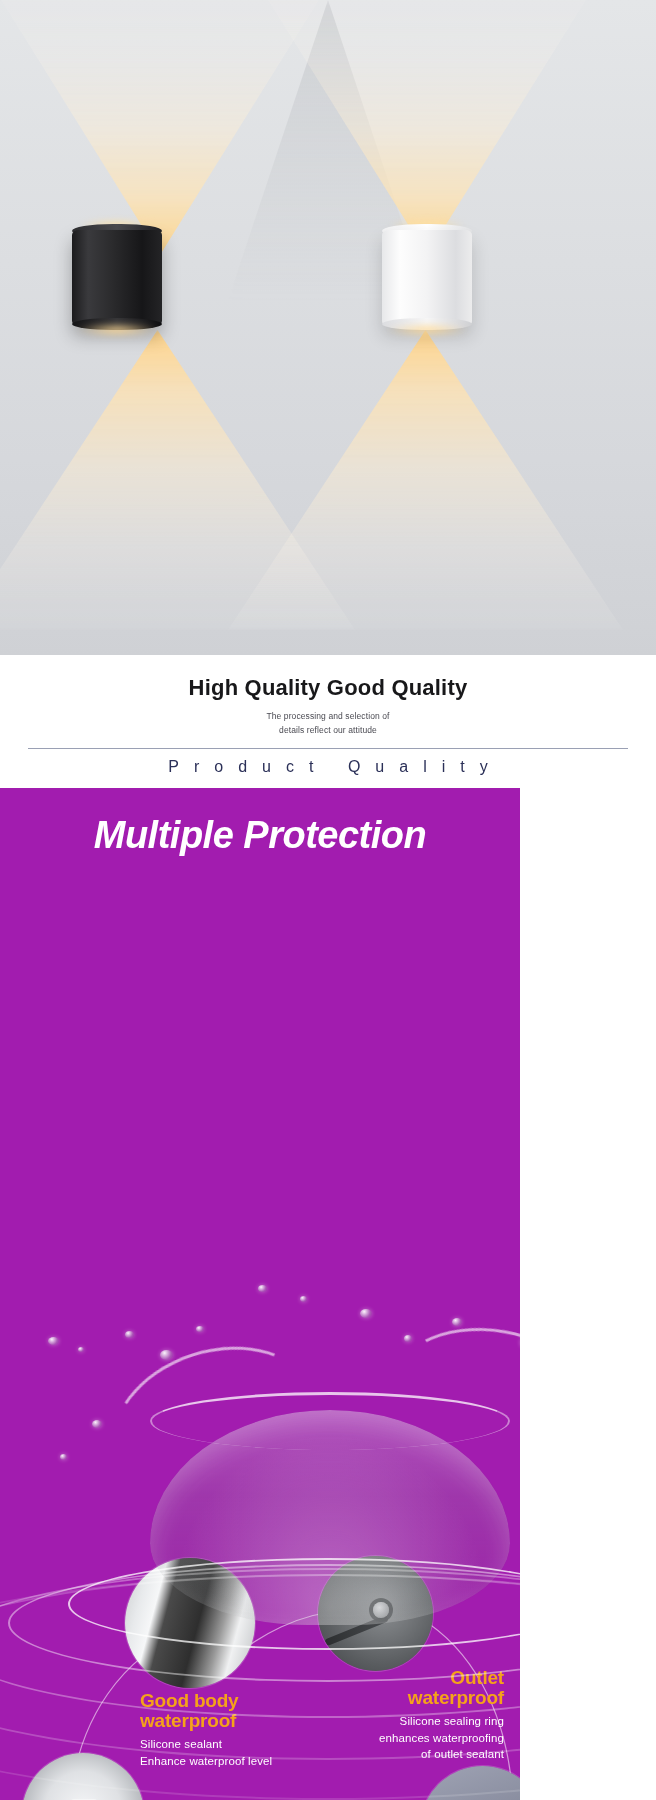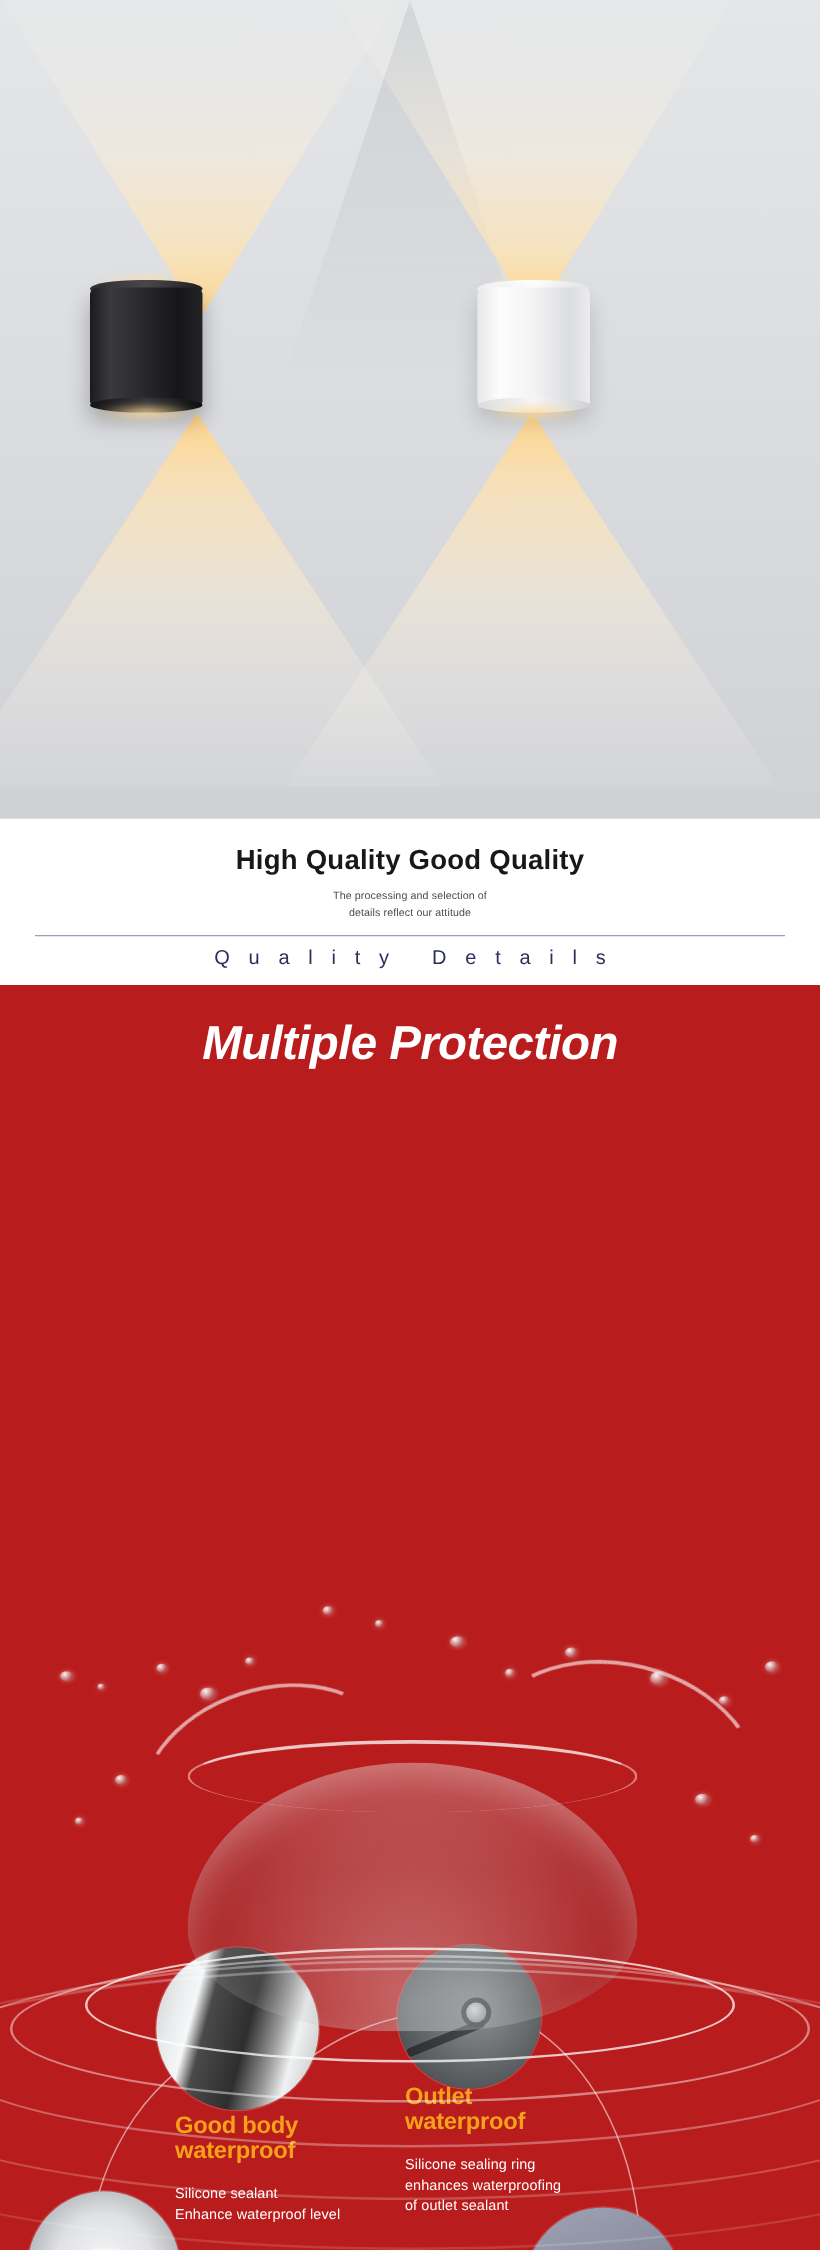--- a/index.html
+++ b/index.html
@@ -113,22 +113,22 @@
   .divider {
     margin:11px auto 0; width:600px; height:1px; background:#9aa0b4;
   }
   .product-details {
     margin-top:9px; font-size:16px; color:#2b3058;
     letter-spacing:15px; text-indent:15px; font-weight:400;
   }
 
   
   .protect {
-    position:relative; width:656px; height:1012px;
-    background:#b91c1c; overflow:hidden;padding-left:33px;
+    position:relative; width:520px; height:1012px;
+    background:#a21caf; overflow:hidden;padding-left:33px;
   }
   .protect-title {
     position:absolute; left:0; right:0; top:26px;
     text-align:center; color:#fff;
     font-size:38px; font-weight:700; font-style:italic;
     letter-spacing:-.5px;
   }
 
   
   .bubble {
@@ -174,25 +174,25 @@
     background:linear-gradient(160deg,#9fa3b4 0%,#8b8fa1 40%,#6f7384 75%,#5a5e6e 100%);
   }
 
   
   .callout { position:absolute; }
   .callout .head {
     color:#f5a21a; font-size:19px; font-weight:700;
     line-height:1.06; letter-spacing:-.2px;
   }
   .callout .desc {
-    margin-top:16px; color:#fff; font-size:11.5px;
+    margin-top:5px; color:#fff; font-size:11.5px;
     line-height:1.42; letter-spacing:.1px;
   }
   .co-lamp   { left:140px; top:903px; width:180px; }
-  .co-outlet { left:324px; top:880px; width:180px; }
+  .co-outlet { left:324px; top:880px; width:180px;text-align:right; }
 
   
   .splash { position:absolute; left:0; bottom:0; width:656px; height:520px; }
   .crown {
     position:absolute; left:150px; bottom:175px; width:360px; height:215px;
     border-radius:50% 50% 44% 44% / 62% 62% 38% 38%;
     background:
       radial-gradient(ellipse at 50% 92%, rgba(255,255,255,.30) 0%, rgba(255,255,255,0) 62%),
       linear-gradient(180deg, rgba(215,218,222,.30) 0%, rgba(150,154,160,.22) 40%, rgba(90,94,100,.10) 100%);
     box-shadow:inset 0 10px 26px rgba(255,255,255,.22);
@@ -261,21 +261,21 @@
     </div>
   </div>
 
   <div class="banner">
     <div class="banner-title">High Quality Good Quality</div>
     <div class="banner-sub">
       <div>The processing and selection of</div>
       <div>details reflect our attitude</div>
     </div>
     <div class="divider"></div>
-    <div class="product-details">Quality Details</div>
+    <div class="product-details">Product Quality</div>
   </div>
 
   <div class="protect">
 
     <div class="protect-title">Multiple Protection</div>
 
     <svg width="656" height="1012" style="position:absolute;left:0;top:0;">
       <path d="M70 1010 C 80 930, 120 870, 190 840" fill="none" stroke="rgba(255,255,255,.55)" stroke-width="1.2"></path>
       <path d="M220 880 C 260 845, 300 825, 348 822" fill="none" stroke="rgba(255,255,255,.55)" stroke-width="1.2"></path>
       <path d="M420 830 C 470 860, 505 920, 512 1000" fill="none" stroke="rgba(255,255,255,.55)" stroke-width="1.2"></path>

